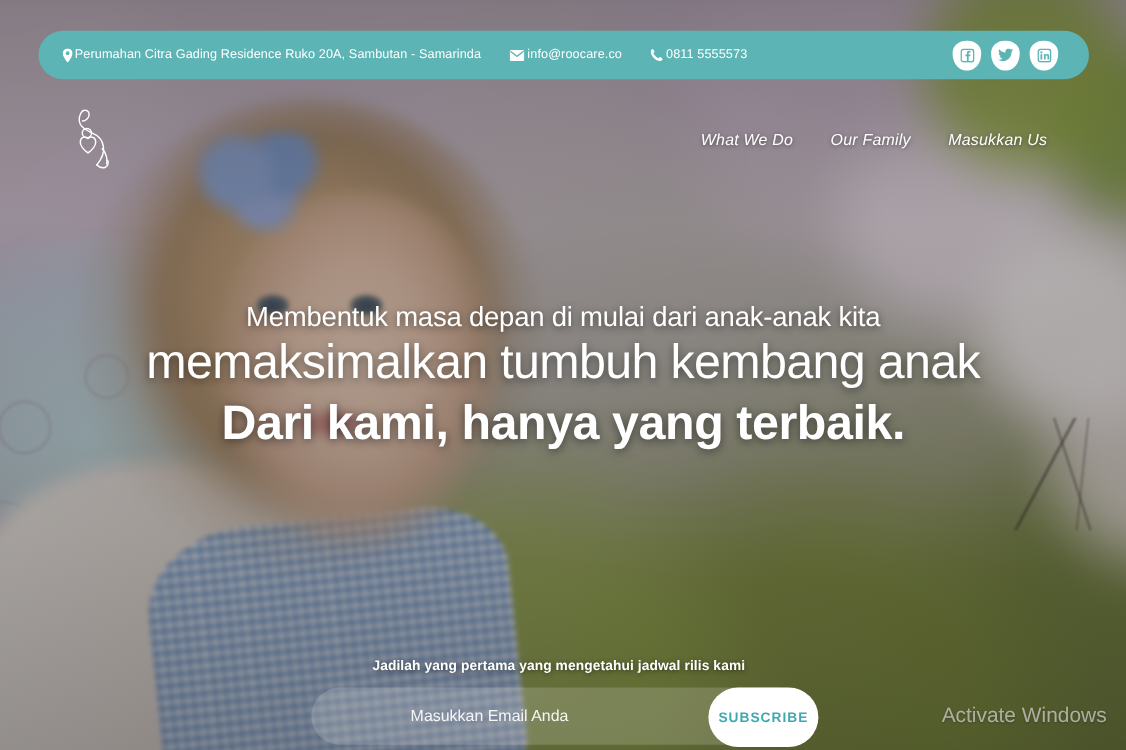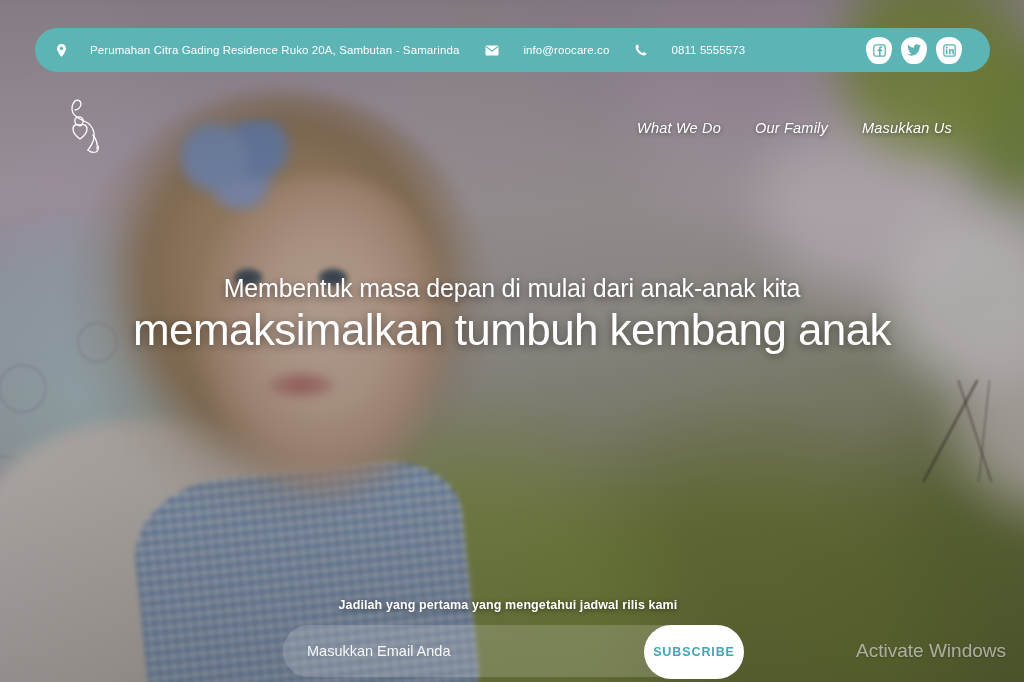--- a/index.html
+++ b/index.html
@@ -181,21 +181,21 @@
   }
   .contact-group {
     display: flex;
     align-items: center;
     gap: 26px;
     flex: 1;
   }
   .contact-item {
     display: flex;
     align-items: center;
-    gap: 24px;
+    gap: 2px;
     color: #ffffff;
     font-size: 11.5px;
     letter-spacing: 0.1px;
     white-space: nowrap;
   }
   .contact-item svg { display: block; }
   .socials {
     display: flex;
     align-items: center;
     gap: 9px;
@@ -324,20 +324,21 @@
     height: 52px;
     box-sizing: border-box;
     border: none;
     outline: none;
     border-radius: 27px;
     background: rgba(255,255,255,0.17);
     color: #fef9c3;
     font-family: "Liberation Sans", sans-serif;
     font-size: 14.5px;
     padding: 0 150px 0 24px;
+    text-align: center;
   }
   .email-input::placeholder {
     color: rgba(255,255,255,0.92);
   }
   .subscribe-btn {
     position: absolute;
     right: -11px;
     top: 0;
     width: 100px;
     height: 54px;
@@ -465,20 +466,21 @@
     <div class="nav">
       <span class="nav-item">What We Do</span>
       <span class="nav-item">Our Family</span>
       <span class="nav-item">Masukkan Us</span>
     </div>
   </div>
 
   <div class="hero">
     <p class="hero-kicker">Membentuk masa depan di mulai dari anak-anak kita</p>
     <p class="hero-line2">memaksimalkan tumbuh kembang anak</p>
+    <p class="hero-line3">Dari kami, hanya yang terbaik.</p>
   </div>
 
   <div class="subscribe">
     <div class="subscribe-label">Jadilah yang pertama yang mengetahui jadwal rilis kami</div>
     <div class="subscribe-row">
       <input class="email-input" type="text" placeholder="Masukkan Email Anda" style="">
       <button class="subscribe-btn">SUBSCRIBE</button>
     </div>
   </div>
 

